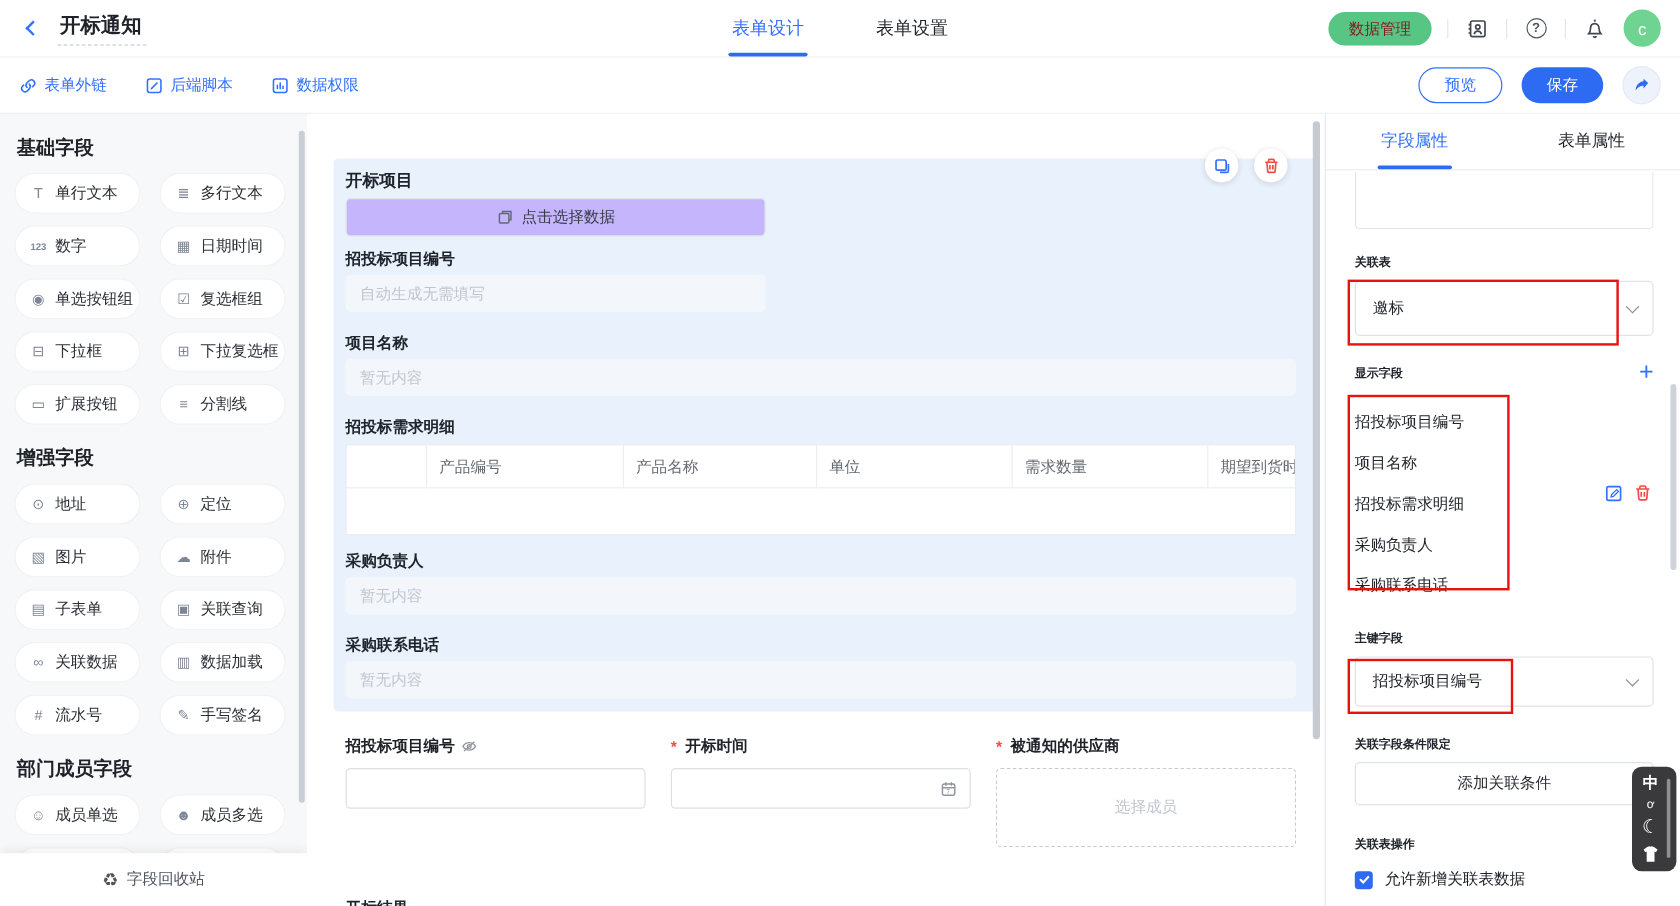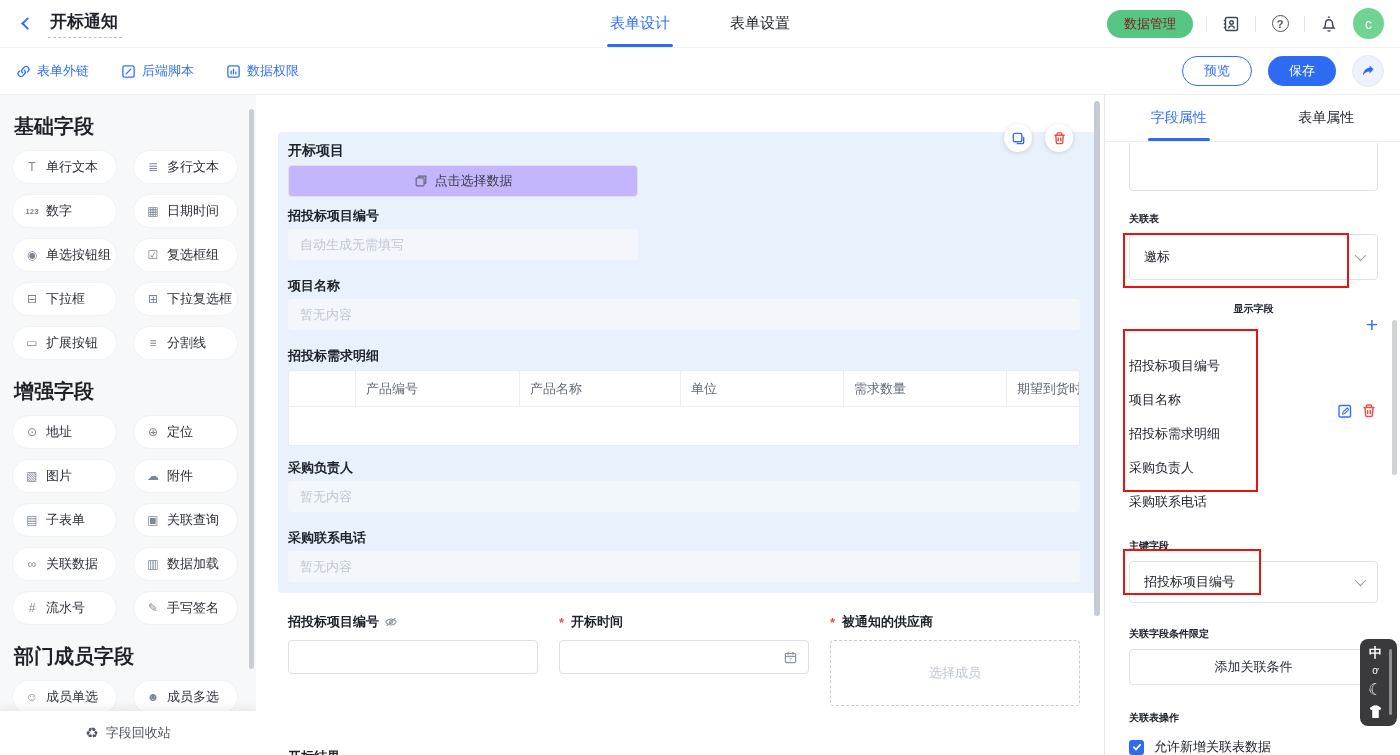--- a/index.html
+++ b/index.html
@@ -31,21 +31,21 @@
   .tb-right { margin-left:auto; display:flex; align-items:center; gap:16px; }
   .btn-preview { height:30px; padding:0 21px; border-radius:15px; border:1px solid #3370ff; color:#3370ff; background:#fff; font-size:13px; display:flex; align-items:center; cursor:pointer; }
   .btn-save { height:30px; padding:0 21px; border-radius:15px; background:#2e6bf3; color:#fff; font-size:13px; display:flex; align-items:center; cursor:pointer; }
   .btn-share { width:32px; height:32px; border-radius:50%; background:#eef3fb; border:1px solid #e4eaf4; display:flex; align-items:center; justify-content:center; cursor:pointer; }
 
   
   .content { display:flex; height:660px; }
 
   
   .sidebar { width:256px; background:#f7f8fa; position:relative; overflow:hidden; flex:none; }
-  .sb-section-title { font-size:20px; font-weight:bold; margin:18px 0 10px 14px; }
+  .sb-section-title { font-size:16px; font-weight:bold; margin:18px 0 10px 14px; }
   .sb-grid { display:grid; grid-template-columns:105px 105px; gap:10px 16px; margin:0 0 4px 12px; }
   .sb-pill { height:34px; background:#fff; border:1px solid #f1f2f5; border-radius:17px; display:flex; align-items:center;
     padding-left:11px; gap:6px; font-size:13px; color:#2b2f36; cursor:grab; white-space:nowrap; overflow:hidden; }
   .sb-pill .pi { width:16px; flex:none; text-align:center; color:#7d8695; font-size:12px; }
   .sb-pill .pi.small { font-size:8px; font-weight:bold; letter-spacing:0; }
   .sb-bottom { position:absolute; left:0; right:0; bottom:0; height:44px; background:#fff; z-index:5;
     box-shadow:0 -3px 8px rgba(31,35,41,.08); display:flex; align-items:center; justify-content:center; gap:7px;
     font-size:13px; color:#51565f; cursor:pointer; }
   .sb-scroll { position:absolute; right:2px; top:14px; width:5px; height:560px; background:#c9cdd4; border-radius:3px; z-index:6; }
 
@@ -424,21 +424,21 @@
       <div class="p-body">
         <div class="partial-box"></div>
 
         <div class="p-label" style="margin-top:21px;">关联表</div>
         <div class="p-select" style="margin-top:8px;">
           <span>邀标</span>
           <span class="flex-sp"></span>
           <span class="chev-down"></span>
         </div>
 
-        <div class="df-head" style="margin-top:22px;flex-direction:column;">
+        <div class="df-head" style="margin-top:22px;">
           <span class="p-label">显示字段</span>
           <span class="plus-blue">+</span>
         </div>
         <div class="df-list" id="df-list">
             <div class="df-item">招投标项目编号</div>
             <div class="df-item">项目名称</div>
             <div class="df-item">招投标需求明细</div>
             <div class="df-item">采购负责人</div>
             <div class="df-item">采购联系电话</div>
           </div>

